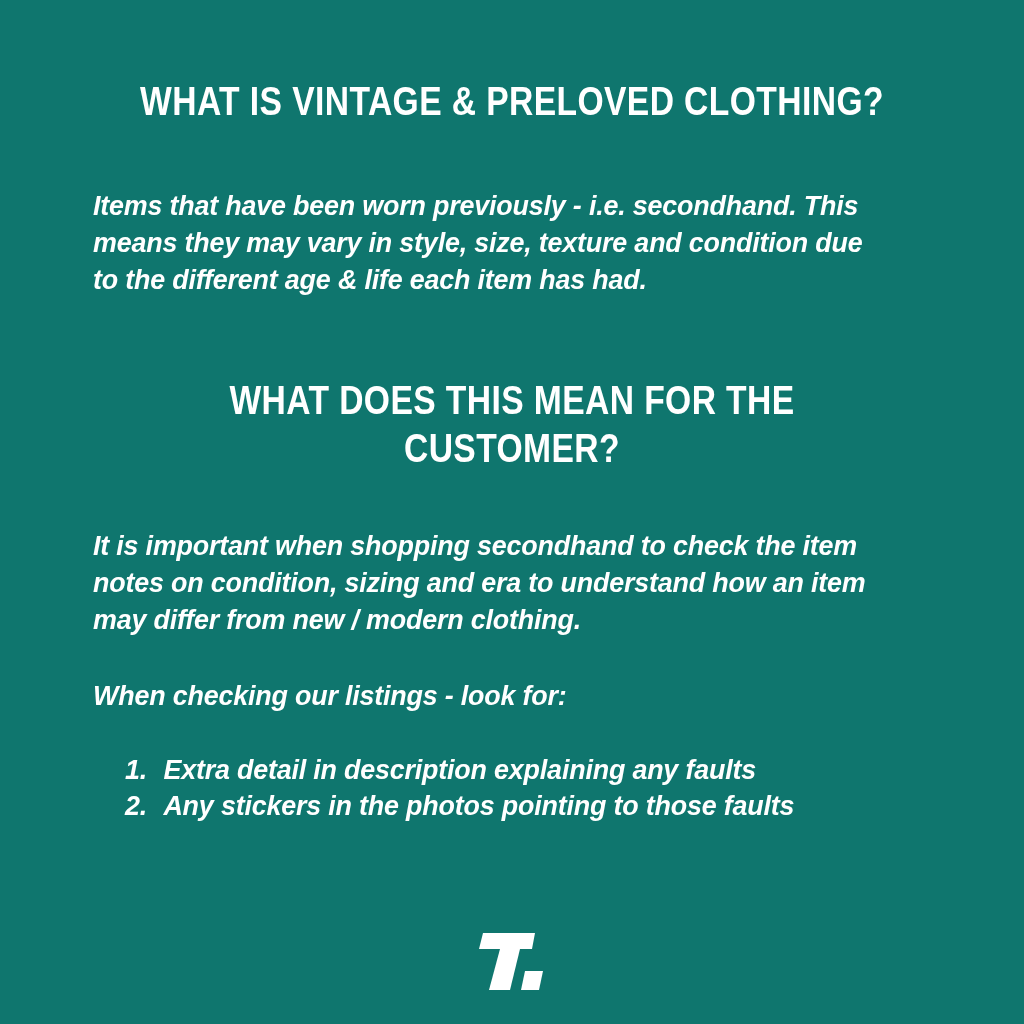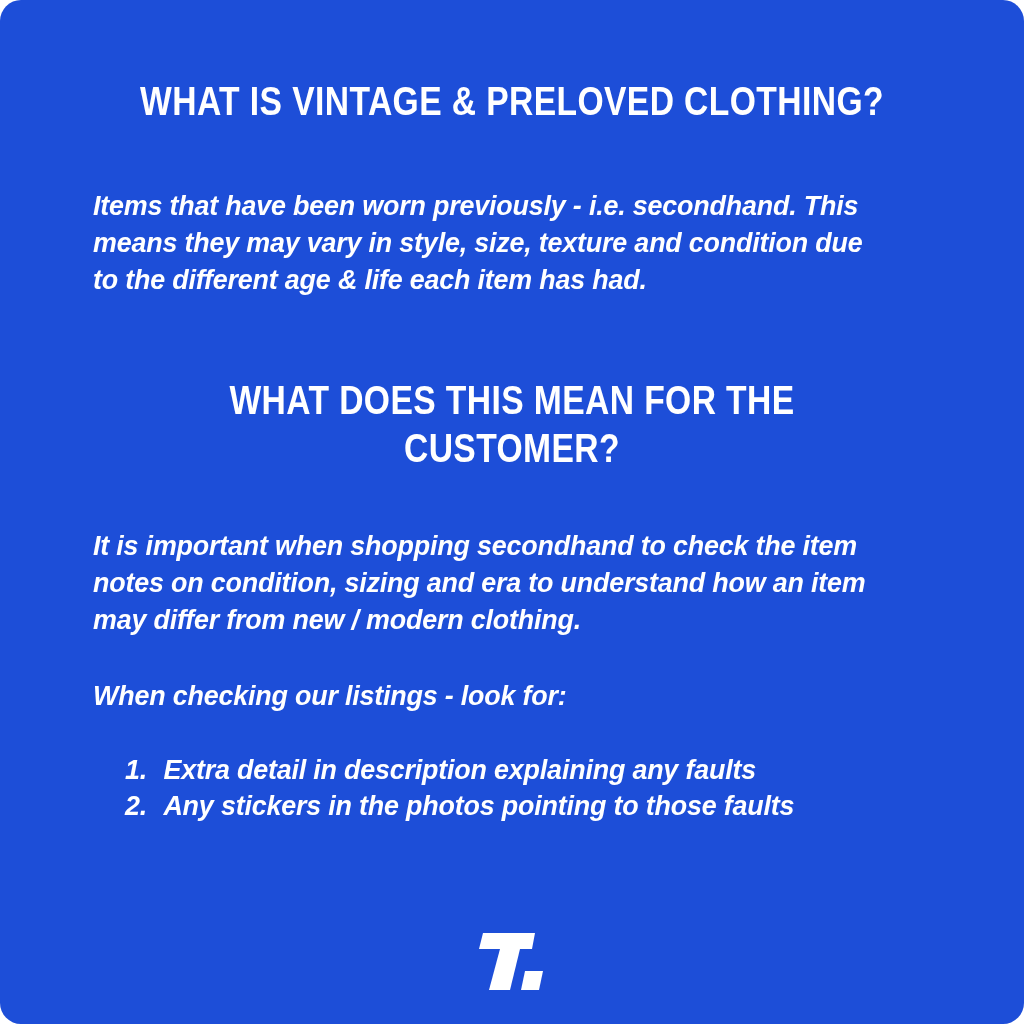--- a/index.html
+++ b/index.html
@@ -83,21 +83,21 @@
     width: 1px;
     height: 1px;
     overflow: hidden;
     clip: rect(0 0 0 0);
     white-space: nowrap;
   }
 </style>
 </head>
 <body>
 
-<div class="poster" style="background: #1d4ed8; border-radius: 21px;">
+<div class="poster" style="background: #0f766e;">
 
   <div class="heading heading-1">WHAT IS VINTAGE &amp; PRELOVED CLOTHING?</div>
 
   <div class="bodytext para-1">Items that have been worn previously - i.e. secondhand. This
 means they may vary in style, size, texture and condition due
 to the different age &amp; life each item has had.</div>
 
   <div class="heading heading-2">WHAT DOES THIS MEAN FOR THE
 CUSTOMER?</div>
 

